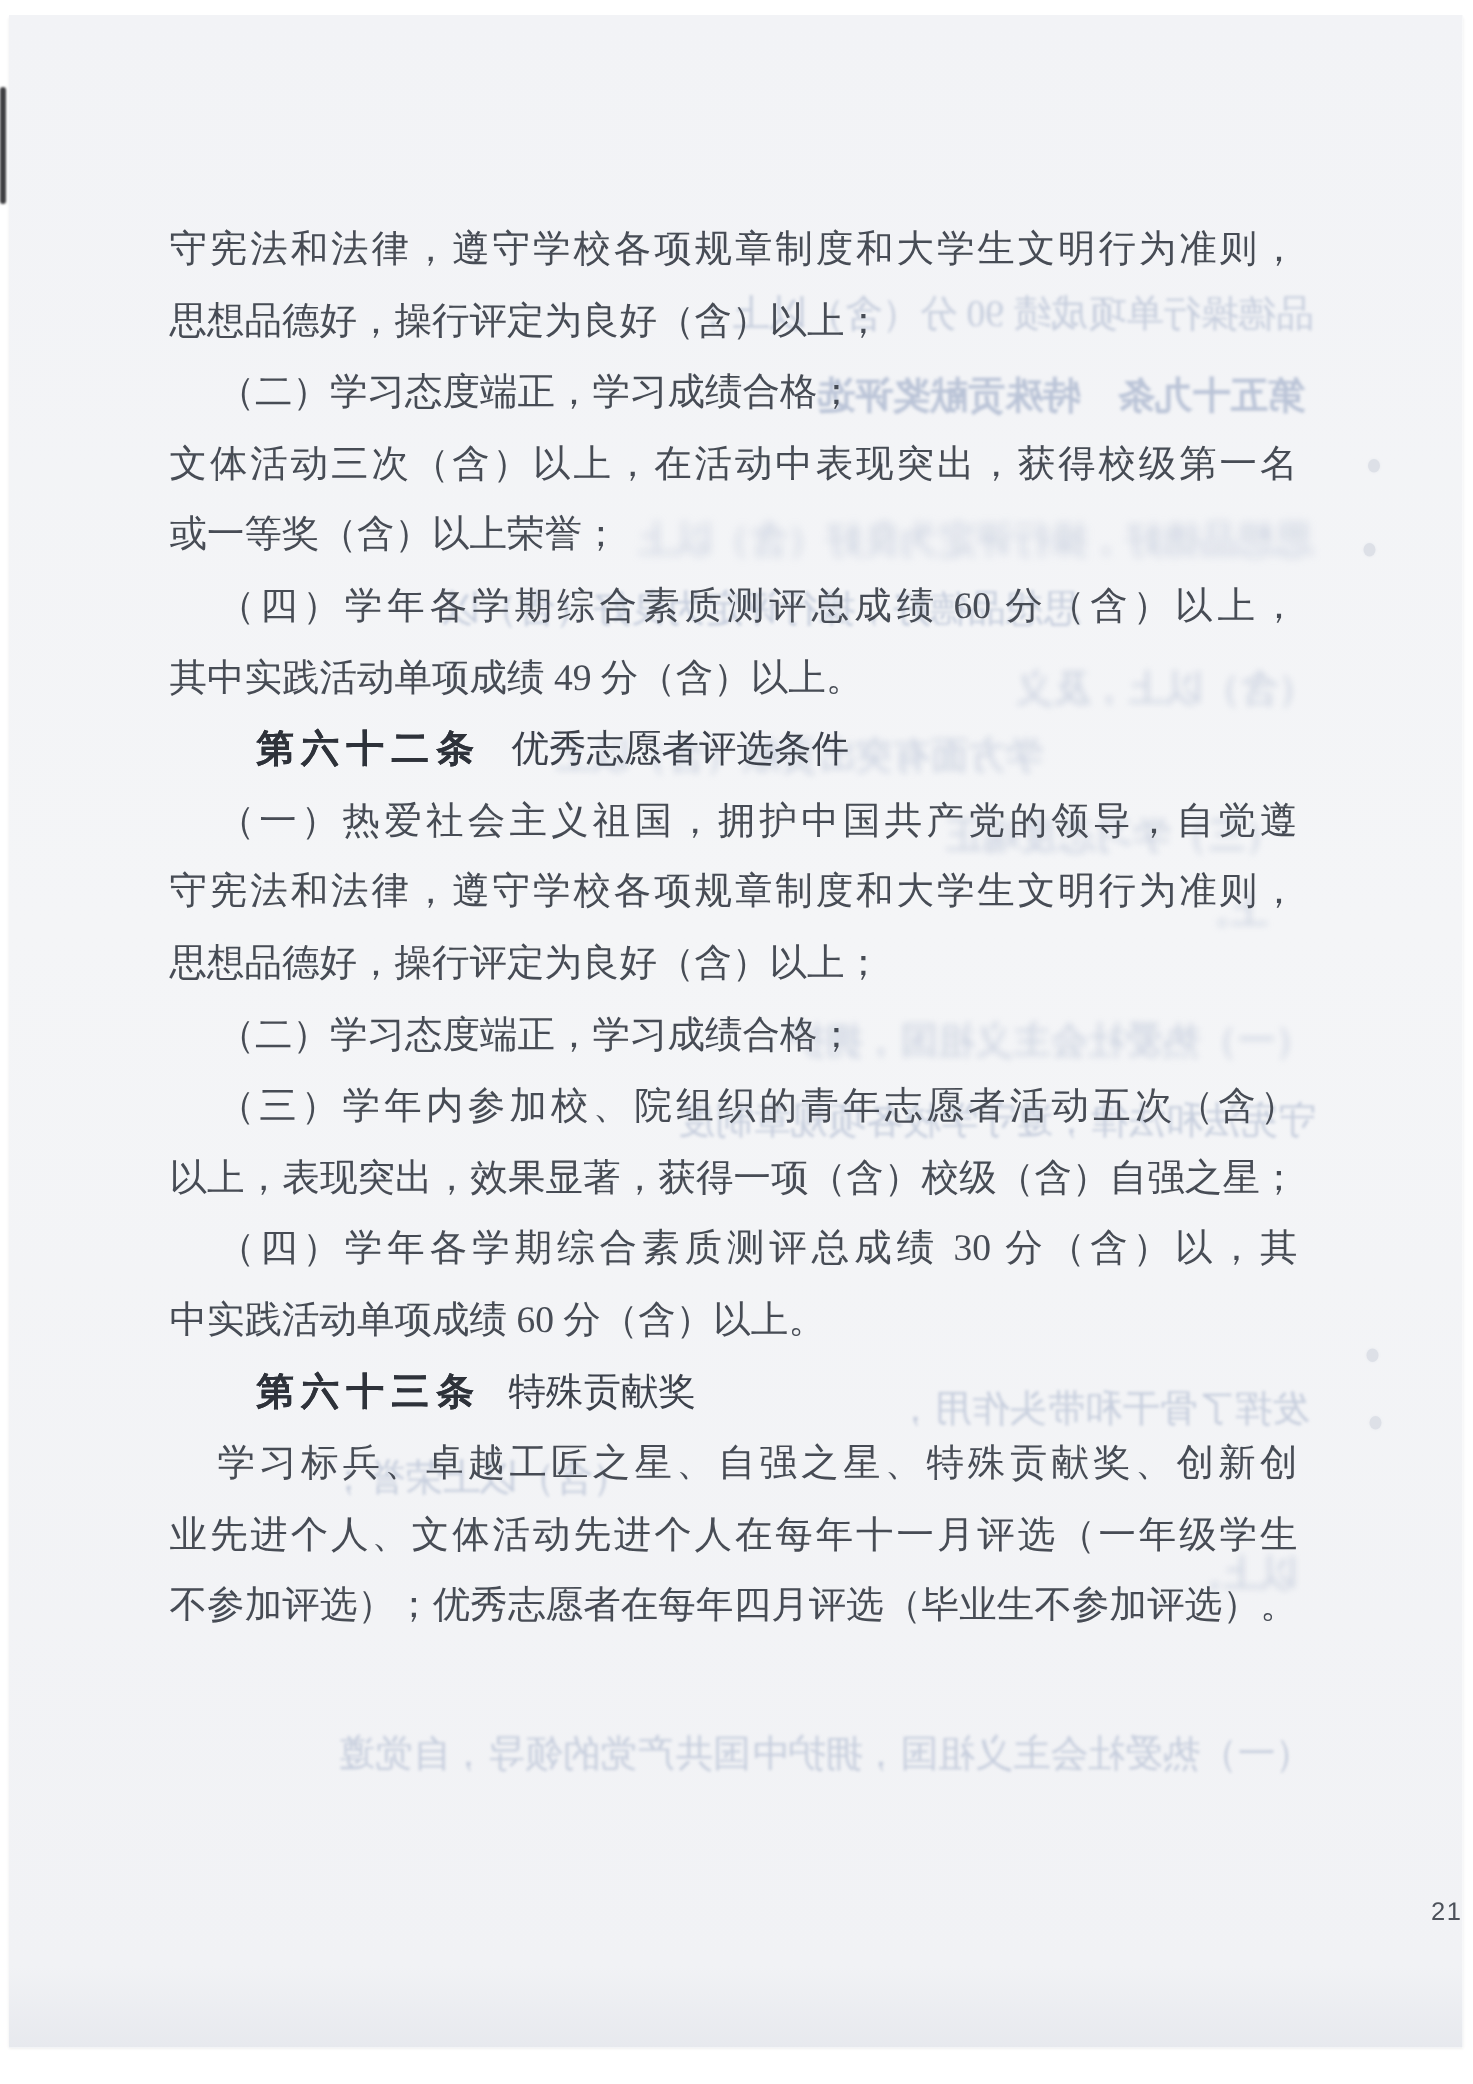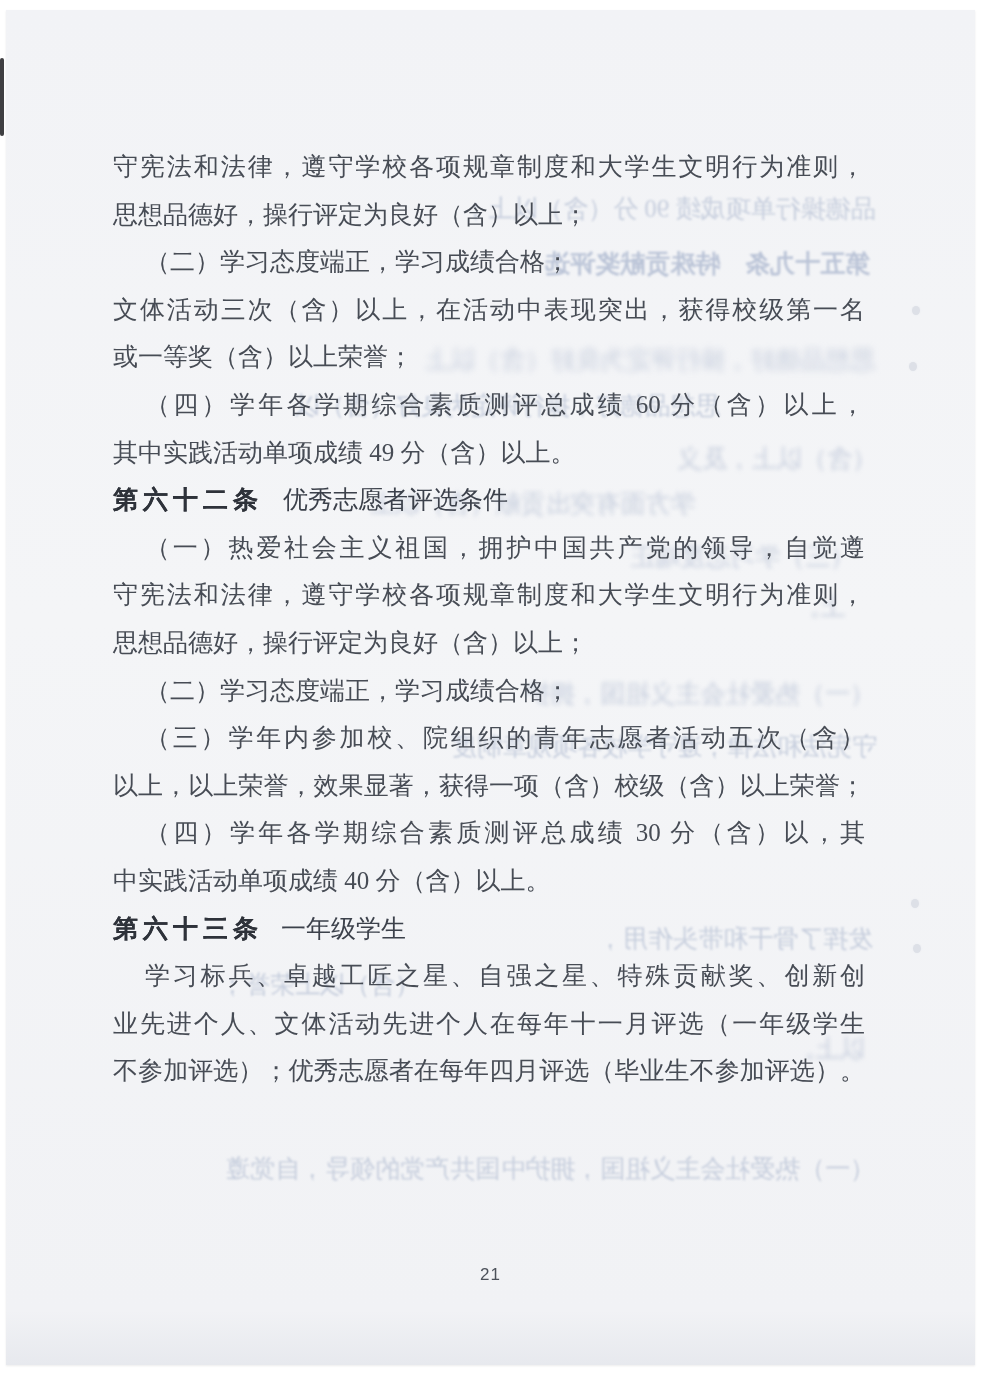--- a/index.html
+++ b/index.html
@@ -19,39 +19,39 @@
   .text-block{
     position:absolute;left:107px;top:133px;width:752px;
     font-size:25px;color:var(--text-color,#474c55);
   }
   .line{
     height:47.6px;line-height:47.6px;white-space:nowrap;
   }
   .line.indent{text-indent:32px;}
   .line.flush{text-align:justify;text-align-last:justify;white-space:normal;overflow:hidden;}
   .hnum{
-    font-weight:bold;color:#2e323a;letter-spacing:5px;
+    font-weight:bold;color:#2e323a;letter-spacing:5px;margin-left:58px;
     text-shadow:0 0 0.4px #2e323a;
   }
   .htitle{color:#3c414b;}
   .htitle.wide{margin-left:20px;}
   .htitle.narrow{margin-left:18px;}
   .bleed-layer{position:absolute;left:0;top:0;width:100%;height:100%;pointer-events:none;}
   .bleed{
     position:absolute;transform:scaleX(-1);white-space:nowrap;
     font-size:25px;color:var(--bleed-color,rgba(156,170,198,0.5));
     filter:blur(1px);
   }
   .bleed.bold{font-weight:bold;color:rgba(140,156,190,0.55);}
   .speck{
     position:absolute;width:8px;height:9px;border-radius:50%;
     background:#dde0e7;box-shadow:0 0 2px #e8eaef;
   }
   .page-number{
-    position:absolute;left:0;top:1255px;width:100%;text-align:center;
+    position:absolute;left:0;top:1255px;width:100%;text-align:right;
     font-size:17px;color:#4c515a;letter-spacing:1px;
     font-family:"Liberation Sans","DejaVu Sans",sans-serif;
   }
 </style>
 </head>
 <body>
 
 <div class="paper">
   <div class="bleed-layer">
       <div class="bleed" style="top: 182px; right: 100px; filter: blur(1px);">品德操行单项成绩 90 分（含）以上；</div>
@@ -80,23 +80,23 @@
       <div class="line flush">文体活动三次（含）以上，在活动中表现突出，获得校级第一名</div>
       <div class="line">或一等奖（含）以上荣誉；</div>
       <div class="line indent flush">（四）学年各学期综合素质测评总成绩 60 分（含）以上，</div>
       <div class="line">其中实践活动单项成绩 49 分（含）以上。</div>
       <div class="line"><span class="hnum">第六十二条</span><span class="htitle wide">优秀志愿者评选条件</span></div>
       <div class="line indent flush">（一）热爱社会主义祖国，拥护中国共产党的领导，自觉遵</div>
       <div class="line flush">守宪法和法律，遵守学校各项规章制度和大学生文明行为准则，</div>
       <div class="line">思想品德好，操行评定为良好（含）以上；</div>
       <div class="line indent">（二）学习态度端正，学习成绩合格；</div>
       <div class="line indent flush">（三）学年内参加校、院组织的青年志愿者活动五次（含）</div>
-      <div class="line flush">以上，以上荣誉，效果显著，获得一项（含）校级（含）以上荣誉；</div>
+      <div class="line flush">以上，表现突出，效果显著，获得一项（含）校级（含）自强之星；</div>
       <div class="line indent flush">（四）学年各学期综合素质测评总成绩 30 分（含）以，其</div>
-      <div class="line">中实践活动单项成绩 40 分（含）以上。</div>
-      <div class="line"><span class="hnum">第六十三条</span><span class="htitle narrow">一年级学生</span></div>
+      <div class="line">中实践活动单项成绩 60 分（含）以上。</div>
+      <div class="line"><span class="hnum">第六十三条</span><span class="htitle narrow">特殊贡献奖</span></div>
       <div class="line indent flush">学习标兵、卓越工匠之星、自强之星、特殊贡献奖、创新创</div>
       <div class="line flush">业先进个人、文体活动先进个人在每年十一月评选（一年级学生</div>
       <div class="line flush">不参加评选）；优秀志愿者在每年四月评选（毕业生不参加评选）。</div>
     </div>
   <div class="page-number">21</div>
 </div>
 <div class="edge-mark"></div>
 
 </body></html>

